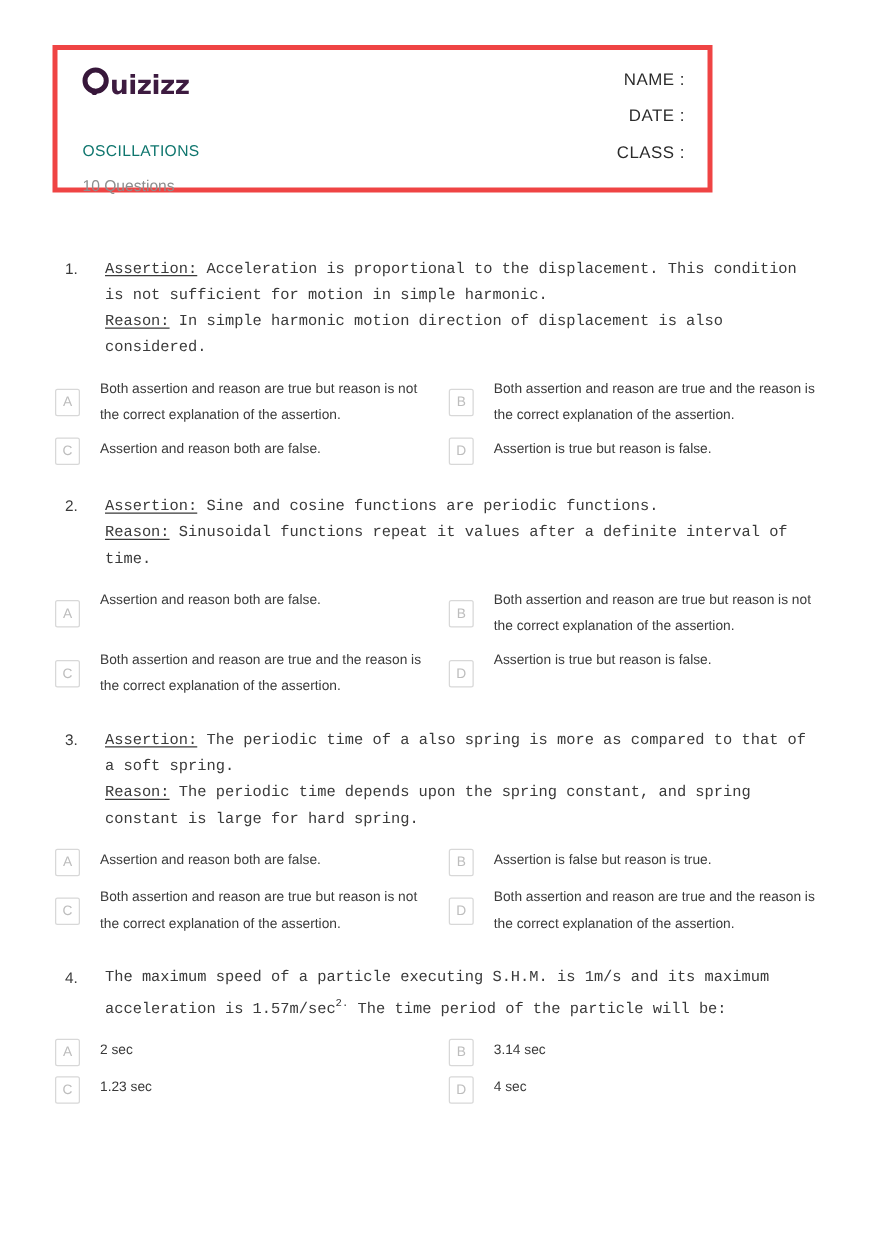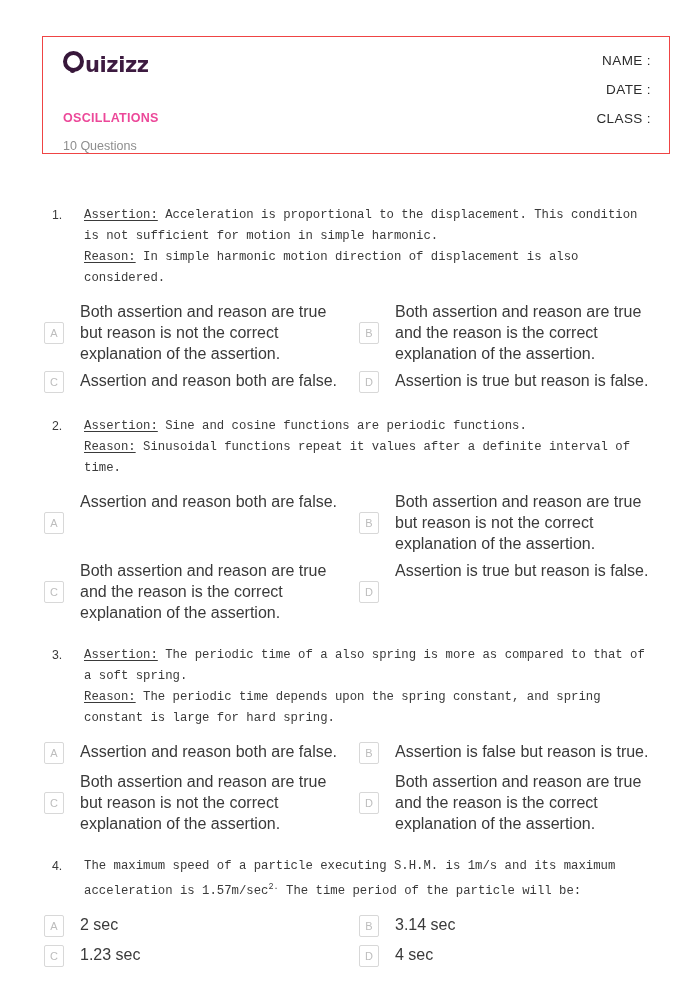--- a/index.html
+++ b/index.html
@@ -15,23 +15,23 @@
     font-family: "Liberation Sans", sans-serif;
     color: #3a3a3a;
     overflow: hidden;
   }
 
   
   .header-card {
     position: absolute;
     left: 42px;
     top: 36px;
-    width: 628px;
+    width: 528px;
     height: 118px;
-    border: 1px solid #ef4444;
+    border: 4px solid #ef4444;
     background: #ffffff;
     display: flex;
   }
   .header-left {
     width: 310px;
     padding: 14px 0 0 20px;
     position: relative;
   }
   .logo {
     display: flex;
@@ -67,23 +67,22 @@
     font-weight: 700;
     letter-spacing: -0.4px;
     color: #3d1b40;
     line-height: 21px;
   }
   .quiz-title {
     position: absolute;
     left: 20px;
     top: 74px;
     font-size: 12.5px;
-    color: #ec4899;
+    color: #0f766e;
     letter-spacing: 0.3px;
-    font-weight: bold;
   }
   .quiz-count {
     position: absolute;
     left: 20px;
     top: 102px;
     font-size: 12.5px;
     color: #8e8e8e;
   }
   .header-right {
     flex: 1;
@@ -165,21 +164,21 @@
     color: #bdbdbd;
     font-size: 11px;
     display: flex;
     align-items: center;
     justify-content: center;
     background: #fff;
     margin-top: 1px;
   }
   .opt-text {
     flex: 1;
-    font-size: 16px;
+    font-size: 11px;
     line-height: 21px;
     color: #3a3a3a;
     padding-left: 16px;
     padding-right: 6px;
   }
   
   .opt.multiline .opt-letter { align-self: center; margin-top: 0; }
   .opt.single .opt-letter { align-self: center; margin-top: 0; }
 
   .q-gap { height: 16px; }

